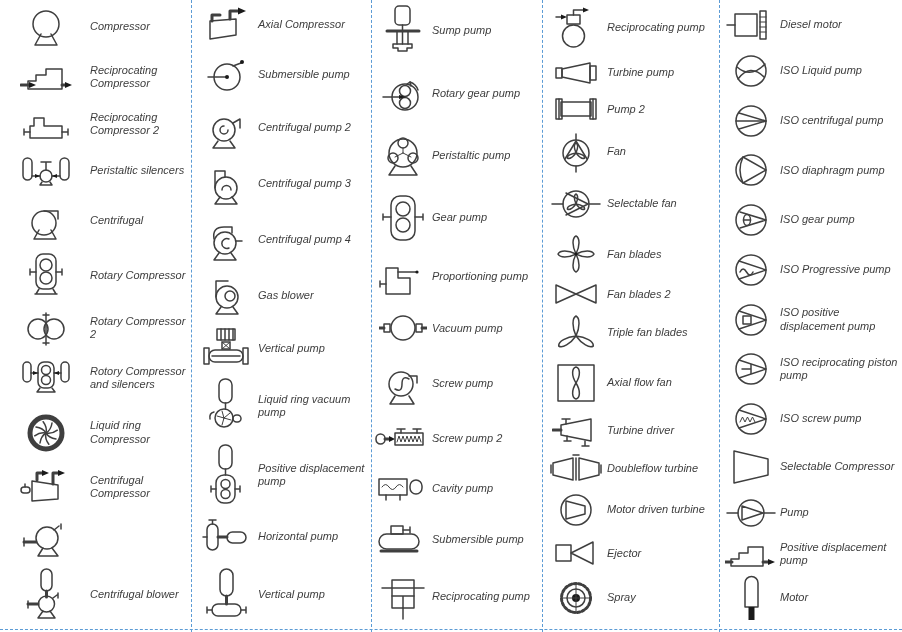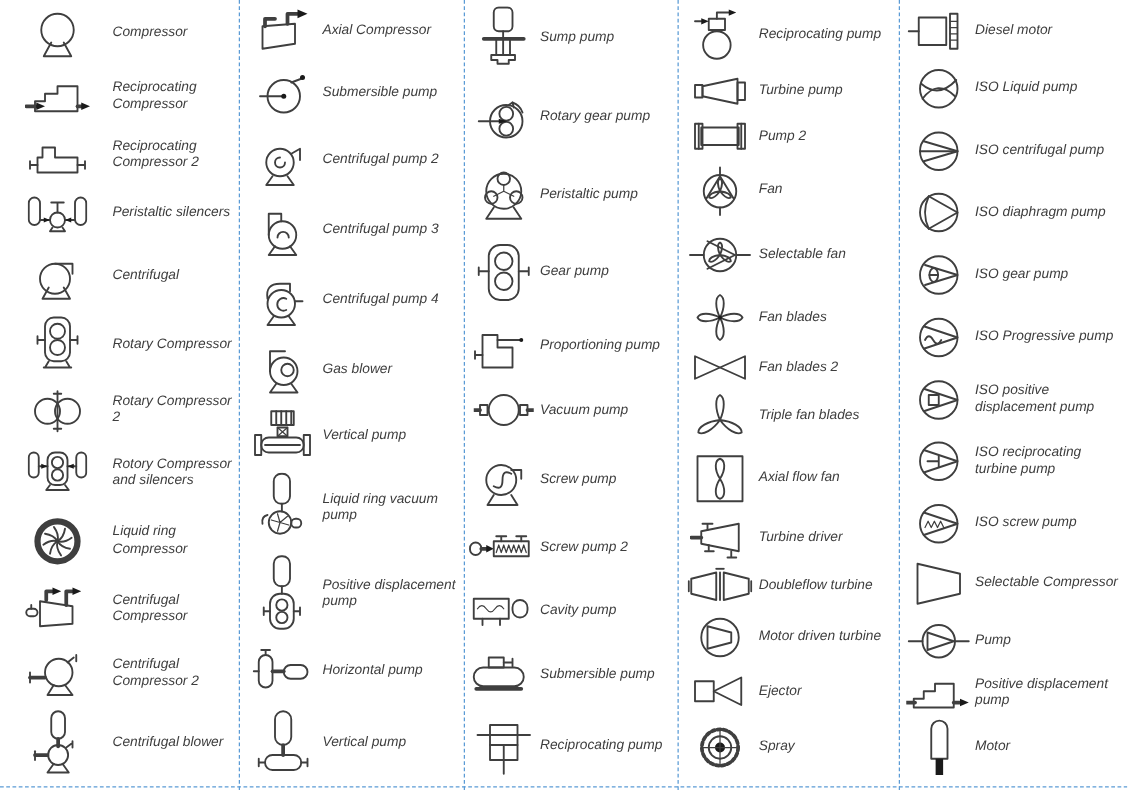--- a/index.html
+++ b/index.html
@@ -164,21 +164,20 @@
       <div class="item">
         <div class="icon-cell">
           <svg width="48" height="42" viewBox="0 0 48 42">
             <circle cx="25" cy="20" r="11"></circle>
             <path class="t" d="M2 24 h12"></path>
             <path d="M2 20 v8"></path>
             <path d="M32 12 l5 -4 M39 6 v5"></path>
             <path d="M16 38 l5 -8 M36 38 l-6 -8 M16 38 h20"></path>
           </svg>
         </div>
-        <div class="label">Centrifugal Compressor 2</div>
       </div>
       <div class="item">
         <div class="icon-cell">
           <svg width="48" height="54" viewBox="0 0 48 54">
             <rect x="19" y="1" width="11" height="22" rx="5.5"></rect>
             <path class="t" d="M24.5 23 v6"></path>
             <circle cx="24.5" cy="36" r="8"></circle>
             <path class="t" d="M6 36 h10"></path>
             <path d="M6 33 v7"></path>
             <path d="M31 30 l4 -3 M36 25 v5"></path>
@@ -685,21 +684,21 @@
         <div class="label">ISO positive displacement pump</div>
       </div>
       <div class="item">
         <div class="icon-cell">
           <svg width="48" height="48" viewBox="0 0 48 48">
             <circle cx="24" cy="24" r="15"></circle>
             <path d="M12 15 L39 24 L12 33"></path>
             <path d="M15 24 h9 M24 19.5 v9"></path>
           </svg>
         </div>
-        <div class="label">ISO reciprocating turbine pump</div>
+        <div class="label">ISO reciprocating piston pump</div>
       </div>
       <div class="item">
         <div class="icon-cell">
           <svg width="48" height="48" viewBox="0 0 48 48">
             <circle cx="24" cy="24" r="15"></circle>
             <path d="M12 15 L39 24 L12 33"></path>
             <path class="thin" d="M13 27 l2.5 -5 2.5 5 2.5 -5 2.5 5 2.5 -5 2.5 5"></path>
           </svg>
         </div>
         <div class="label">ISO screw pump</div>

